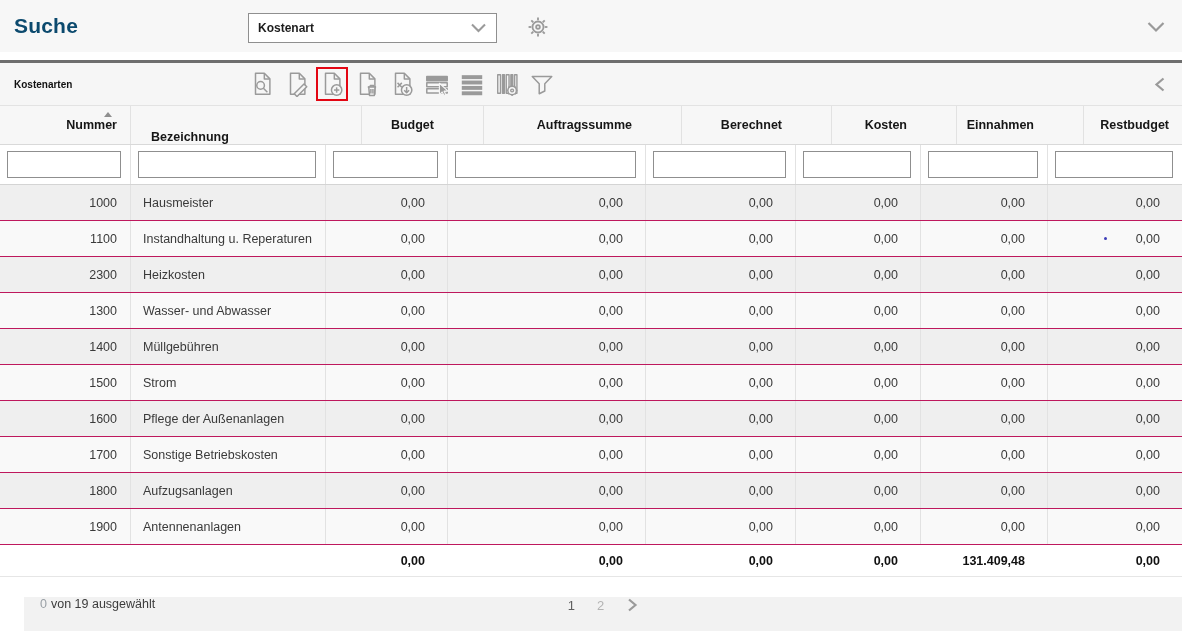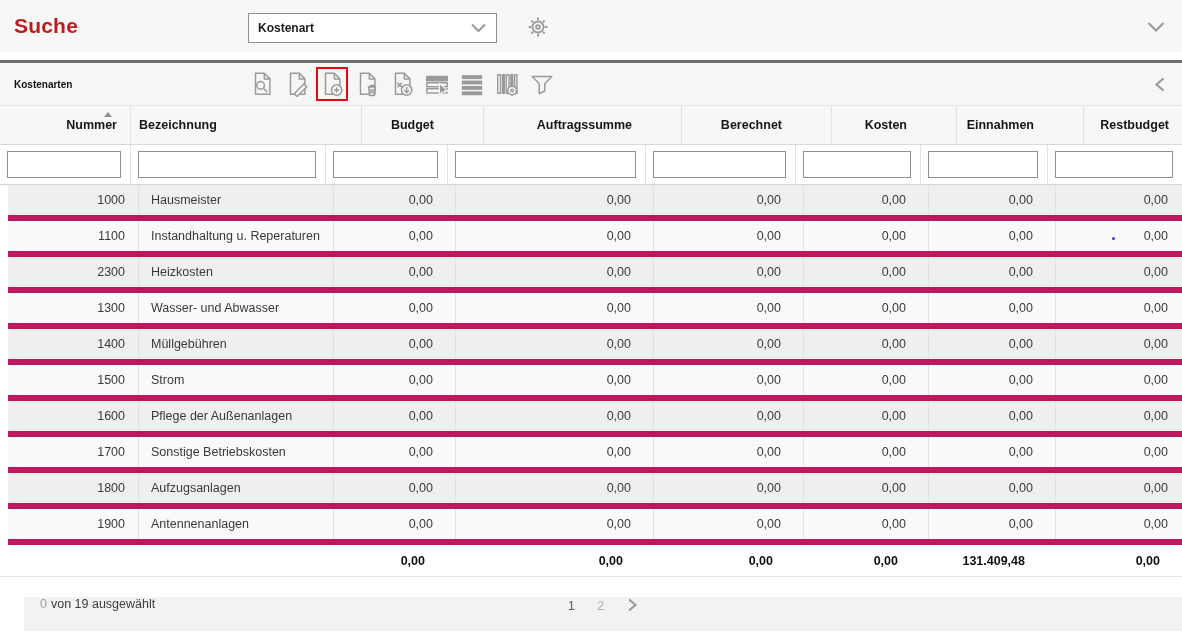--- a/index.html
+++ b/index.html
@@ -1,21 +1,21 @@
 <!DOCTYPE html>
 <html><head>
 <meta charset="utf-8">
 <style>
   html,body{margin:0;padding:0;background:#fff;}
   .page{width:1182px;height:644px;background:#fff;position:relative;overflow:hidden;
         font-family:"Liberation Sans",sans-serif;color:#222;}
 
   
   .suche-bar{height:52px;background:#f7f7f7;position:relative;display:flex;align-items:center;}
-  .suche-title{font-size:21px;font-weight:bold;color:#b91c1c;margin-left:14px;letter-spacing:.2px;}
+  .suche-title{font-size:21px;font-weight:bold;color:#0c4a6e;margin-left:14px;letter-spacing:.2px;}
   .type-dropdown{position:absolute;left:248px;top:13px;width:249px;height:27px;background:#fff;
       border:1px solid #8f8f8f;box-sizing:border-box;display:flex;align-items:center;
       justify-content:space-between;padding:14px 9px;cursor:pointer;}
   .type-dropdown .val{font-size:12px;font-weight:bold;color:#1d1d1d;}
   .icon-btn{background:none;border:none;padding:0;cursor:pointer;display:flex;align-items:center;justify-content:center;}
   .gear-btn{position:absolute;left:524px;top:13px;width:27px;height:27px;}
   .suche-collapse{position:absolute;right:16px;top:19px;}
 
   .gap-white{height:8px;background:#fff;}
   .dark-divider{height:3px;background:#6e6e6e;}
@@ -28,31 +28,31 @@
       background:none;padding:0;display:flex;align-items:center;justify-content:center;cursor:pointer;}
   .tool-btn.highlighted{border-color:#e30613;}
   .panel-collapse{position:absolute;right:16px;top:13px;}
 
   
   .grid-row{display:grid;grid-template-columns:130px 195px 122px 198px 150px 125px 127px 135px;box-sizing:border-box;}
   .thead{height:40px;background:#f7f7f7;border-top:1px solid #e3e3e3;border-bottom:1px solid #d9d9d9;}
   .th{display:flex;align-items:center;font-size:12.5px;font-weight:bold;color:#161616;
       box-sizing:border-box;position:relative;cursor:pointer;}
   .th.right{justify-content:flex-end;padding-right:13px;margin-left:36px;}
-  .th.left{justify-content:flex-start;padding-left:8px;}
+  .th.left{justify-content:flex-start;padding-left:20px;align-items:flex-end;}
   .sort-asc{position:absolute;top:6px;right:18px;width:0;height:0;
       border-left:4px solid transparent;border-right:4px solid transparent;border-bottom:5px solid #8f8f8f;}
   .bl{border-left:1px solid #e2e2e2;}
 
   .filter-row{height:40px;background:#fff;border-bottom:1px solid #d4d4d4;}
   .filter-cell{box-sizing:border-box;padding:6px 9px 6px 7px;}
   .filter-cell input{width:100%;height:27px;border:1px solid #8f8f8f;box-sizing:border-box;
       padding:0 6px;font-size:12px;font-family:"Liberation Sans",sans-serif;outline:none;}
 
-  .data-row{height:36px;cursor:pointer;border-bottom:6px solid #be185d;box-sizing:border-box;margin-left:8px;}
+  .data-row{height:36px;cursor:pointer;border-bottom:1px solid #be185d;box-sizing:border-box;}
   .data-row:nth-child(odd){background:#efefef;}
   .data-row:nth-child(even){background:#f9f9f9;}
   .td{display:flex;align-items:center;font-size:12.5px;color:#3a3a3a;box-sizing:border-box;position:relative;}
   .td.num{justify-content:flex-end;padding-right:22px;}
   .td.pad-sm{padding-right:13px;}
   .td.text{padding-left:12px;}
 
   .totals-row{height:32px;background:#fff;border-bottom:1px solid #e6e6e6;}
   .totals-row .td{font-weight:bold;color:#101010;}
 

